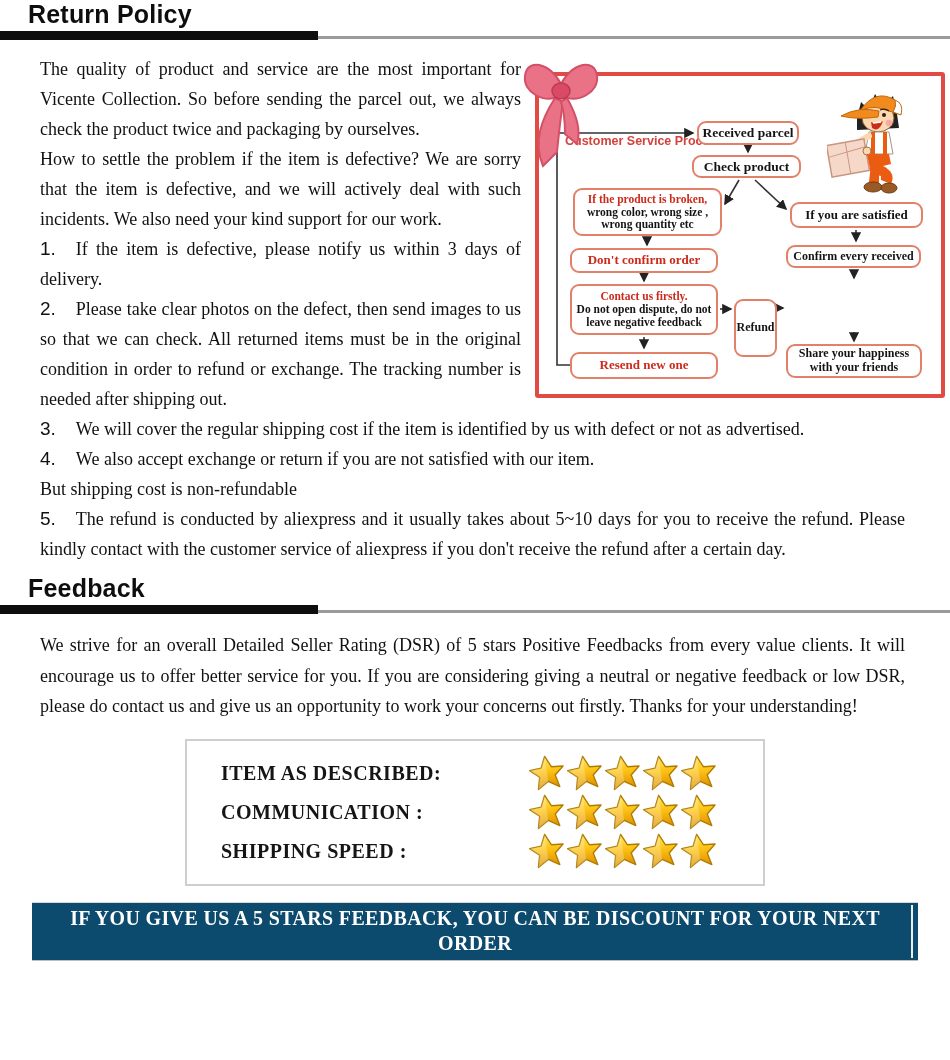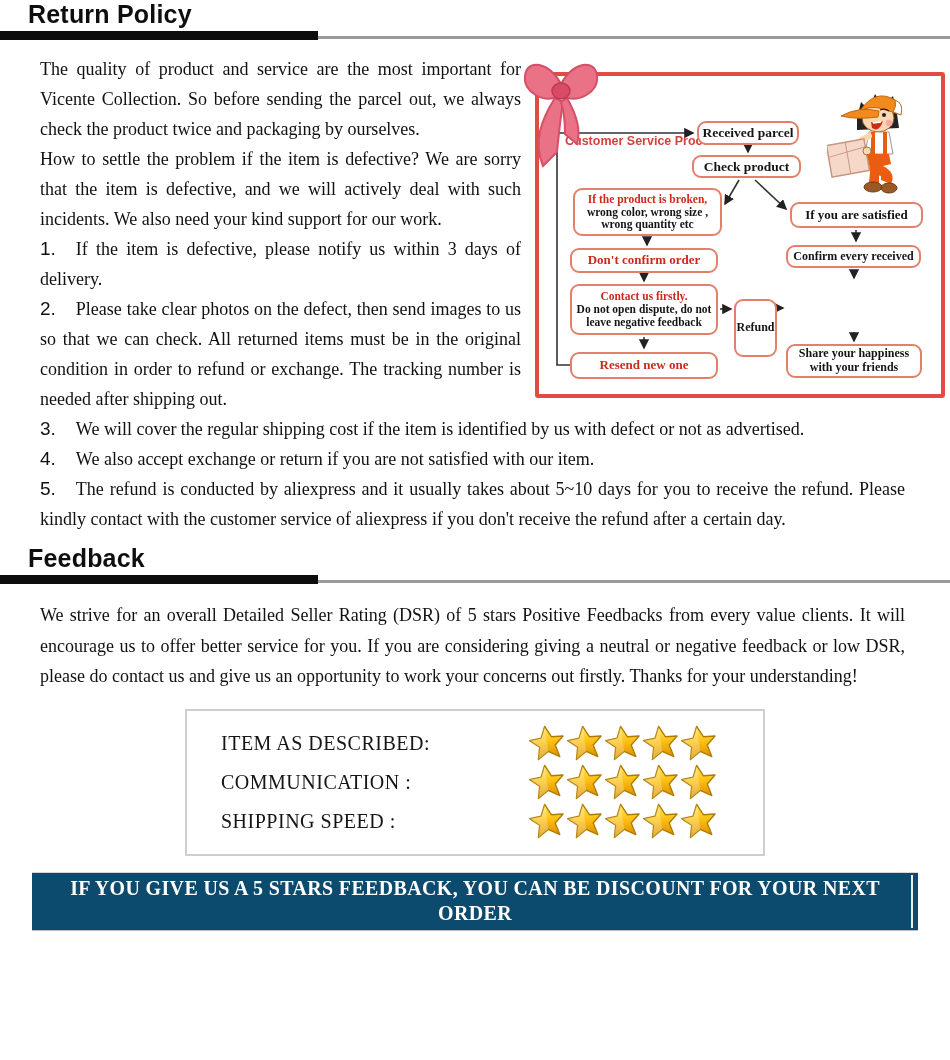--- a/index.html
+++ b/index.html
@@ -38,21 +38,21 @@
   .b-resend{left:31px;top:276px;width:148px;height:27px;font-size:13px;}
   .b-share{left:247px;top:268px;width:136px;height:34px;font-size:12px;}
   .bow{position:absolute;left:-16px;top:-18px;}
   .boy{position:absolute;left:292px;top:12px;}
 
   
   .fb-head{margin-top:10px;}
   .fb-para{margin:16px 45px 16px 40px;font-size:18px;line-height:30.5px;text-align:justify;}
   .ratings{width:580px;margin:17px auto 0;border:2px solid #cfcfcf;box-sizing:border-box;padding:13px 18px 13px 34px;background:#fff;}
   .rating-row{display:flex;align-items:center;height:39px;}
-  .rating-label{width:308px;font-weight:normal;font-size:20px;letter-spacing:0.5px;color:#151515;}
+  .rating-label{width:308px;font-weight:bold;font-size:20px;letter-spacing:0.5px;color:#151515;}
   .stars{display:flex;gap:2px;align-items:center;}
   .star{width:36px;height:36px;transform:rotate(-8deg);}
 
   
   .banner{position:relative;width:886px;margin:17px auto 0;background:#0c4a6e;color:#fff;text-align:center;padding:3px 0 4px;box-shadow:0 1px 0 #bdbdbd,0 -1px 0 #d8d8d8;}
   .banner span{display:inline-block;font-weight:bold;font-size:21px;letter-spacing:0.4px;transform:scaleX(0.95);}
   .banner::after{content:'';position:absolute;right:5px;top:2px;bottom:2px;width:2px;background:#ededed;}
 </style>
 </head>
 <body>
@@ -177,21 +177,21 @@
         <ellipse cx="62" cy="104" rx="8" ry="5" fill="#9a5a26" stroke="#6e3c14" stroke-width="1"></ellipse>
       </svg>
     </aside>
 
     <p class="para">The quality of product and service are the most important for Vicente Collection. So before sending the parcel out, we always check the product twice and packaging by ourselves.</p>
     <p class="para">How to settle the problem if the item is defective? We are sorry that the item is defective, and we will actively deal with such incidents. We also need your kind support for our work.</p>
 
     <p class="para"><span class="num">1.</span><span>If the item is defective, please notify us within 3 days of delivery.</span></p>
     <p class="para"><span class="num">2.</span><span>Please take clear photos on the defect, then send images to us so that we can check. All returned items must be in the original condition in order to refund or exchange. The tracking number is needed after shipping out.</span></p>
     <p class="para"><span class="num">3.</span><span>We will cover the regular shipping cost if the item is identified by us with defect or not as advertised.</span></p>
-    <p class="para"><span class="num">4.</span><span>We also accept exchange or return if you are not satisfied with our item.</span></p>
+    <p class="para"><span class="num">4.</span><span>We also accept exchange or return if you are not satisfied with our item.</span><span class="line2">But shipping cost is non-refundable</span></p>
     <p class="para"><span class="num">5.</span><span>The refund is conducted by aliexpress and it usually takes about 5~10 days for you to receive the refund. Please kindly contact with the customer service of aliexpress if you don't receive the refund after a certain day.</span></p>
   </div>
 
   <header class="sec-head fb-head">
     <h1 class="sec-title">Feedback</h1>
     <div class="rule">
         <span class="thin"></span>
         <span class="thick"></span>
       </div>
   </header>

